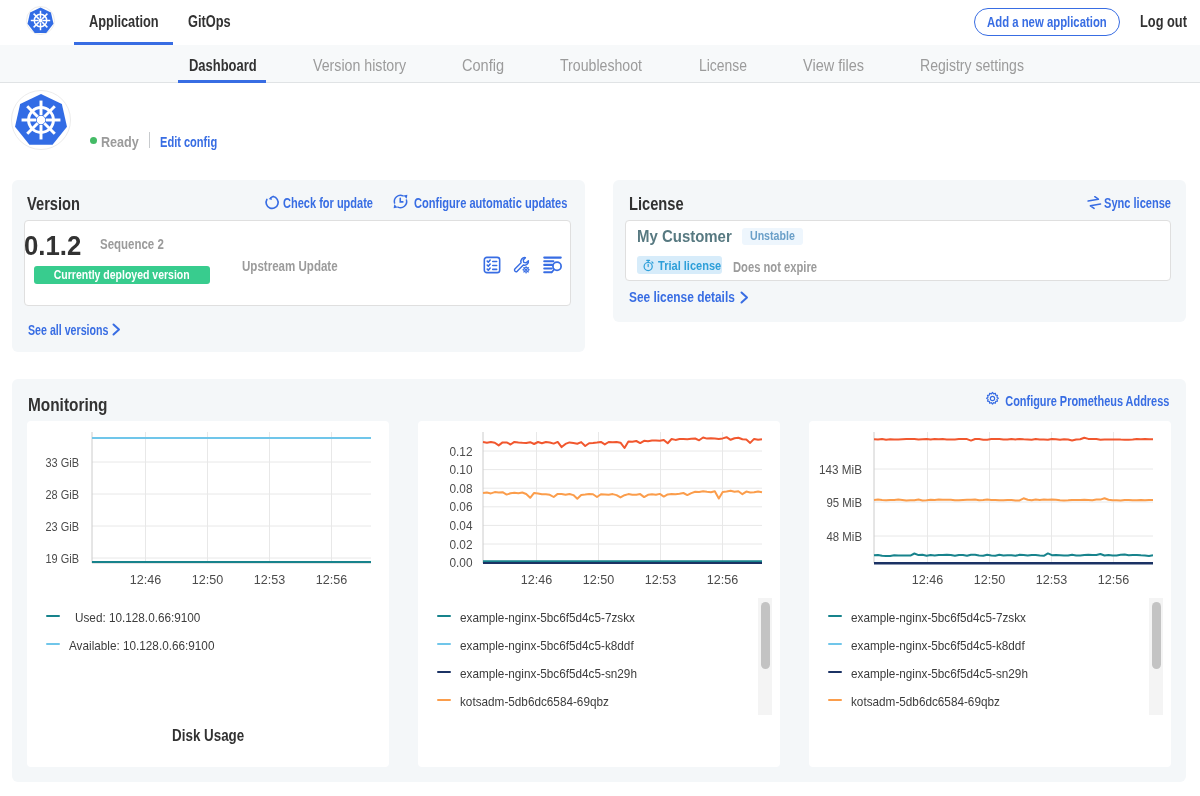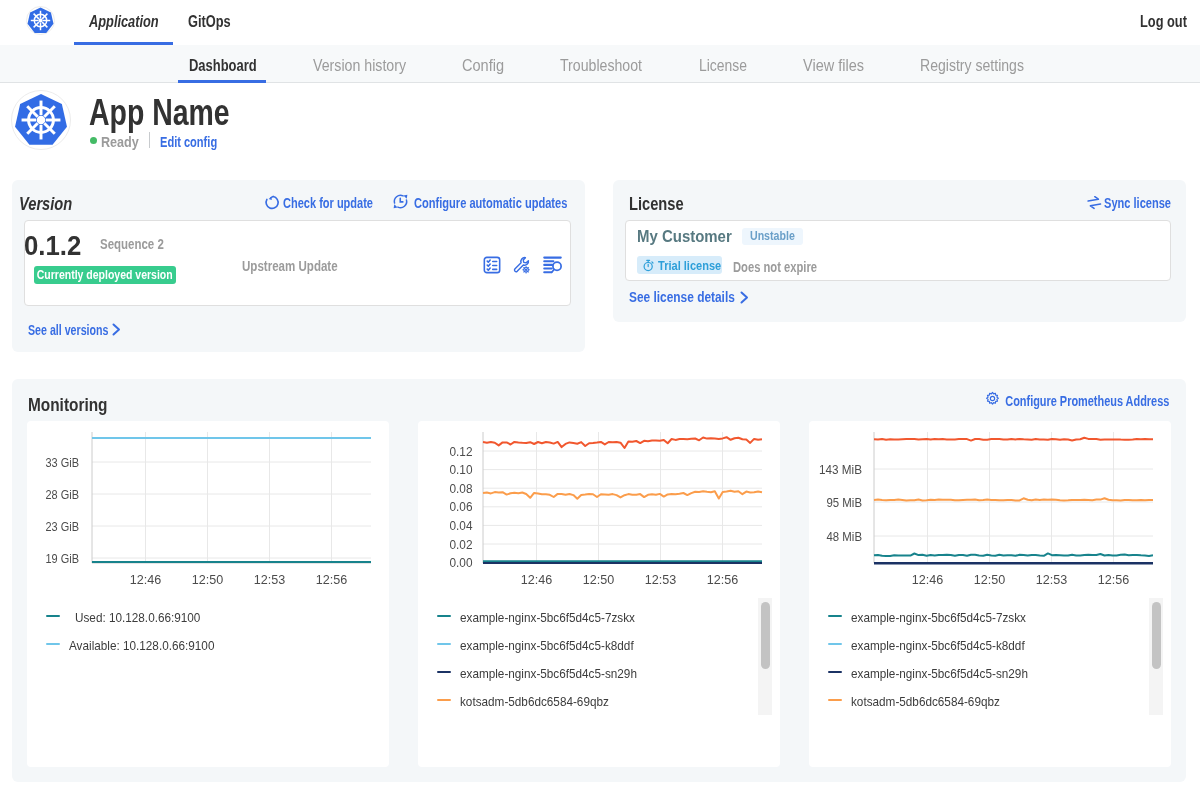--- a/index.html
+++ b/index.html
@@ -23,22 +23,25 @@
           <line x1="59" y1="50" x2="86" y2="50"></line>
 <line x1="24.5" y1="24.5" x2="43.9" y2="43.9"></line>
           <line x1="56.1" y1="56.1" x2="75.5" y2="75.5"></line>
 <line x1="75.5" y1="24.5" x2="56.1" y2="43.9"></line>
           <line x1="43.9" y1="56.1" x2="24.5" y2="75.5"></line>
 </g>
         <circle cx="50" cy="50" r="8" fill="#fff"></circle>
       </svg>
     </div>
 <div class="abs" style="left:74px;top:42px;width:99px;height:3px;background:#386de3;"></div>
-<div class="abs" style="left:88.7px;top:12.6px;white-space:nowrap;font-style:italic;"><span style="display:inline-block;font-size:16px;font-weight:700;color:#323232;transform:scaleX(0.8);transform-origin:left center;">Application</span></div>
+<div class="abs" style="left:88.7px;top:12.6px;white-space:nowrap;"><span style="display:inline-block;font-size:16px;font-weight:700;color:#323232;transform:scaleX(0.8);transform-origin:left center;">Application</span></div>
 <div class="abs" style="left:187.5px;top:12.6px;white-space:nowrap;"><span style="display:inline-block;font-size:16px;font-weight:700;color:#323232;transform:scaleX(0.8);transform-origin:left center;">GitOps</span></div>
+<div class="abs" style="left:973.5px;top:7.5px;width:146px;height:28.5px;border:1px solid #386de3;border-radius:15px;background:#fff;display:flex;align-items:center;justify-content:center;">
+      <span style="display:inline-block;font-size:14px;font-weight:700;color:#386de3;transform:scaleX(0.81);white-space:nowrap;">Add a new application</span>
+    </div>
 <div class="abs" style="left:1140px;top:13.2px;white-space:nowrap;"><span style="display:inline-block;font-size:16px;font-weight:700;color:#323232;transform:scaleX(0.8);transform-origin:left center;">Log out</span></div>
 <div class="abs" style="left:0;top:45px;width:1200px;height:38px;background:#f7f9fa;border-bottom:1px solid #e0e3e5;"></div>
     <div class="abs" style="left:178px;top:80px;width:88px;height:3px;background:#386de3;"></div>
     <div class="abs" style="left:189px;top:57.2px;white-space:nowrap;"><span style="display:inline-block;font-size:16px;font-weight:700;color:#323232;transform:scaleX(0.81);transform-origin:left center;">Dashboard</span></div>
     <div class="abs" style="left:313px;top:57.2px;white-space:nowrap;"><span style="display:inline-block;font-size:16px;font-weight:400;color:#9b9b9b;transform:scaleX(0.887);transform-origin:left center;">Version history</span></div>
     <div class="abs" style="left:462px;top:57.2px;white-space:nowrap;"><span style="display:inline-block;font-size:16px;font-weight:400;color:#9b9b9b;transform:scaleX(0.91);transform-origin:left center;">Config</span></div>
     <div class="abs" style="left:560px;top:57.2px;white-space:nowrap;"><span style="display:inline-block;font-size:16px;font-weight:400;color:#9b9b9b;transform:scaleX(0.883);transform-origin:left center;">Troubleshoot</span></div>
     <div class="abs" style="left:699px;top:57.2px;white-space:nowrap;"><span style="display:inline-block;font-size:16px;font-weight:400;color:#9b9b9b;transform:scaleX(0.87);transform-origin:left center;">License</span></div>
     <div class="abs" style="left:803px;top:57.2px;white-space:nowrap;"><span style="display:inline-block;font-size:16px;font-weight:400;color:#9b9b9b;transform:scaleX(0.906);transform-origin:left center;">View files</span></div>
     <div class="abs" style="left:920px;top:57.2px;white-space:nowrap;"><span style="display:inline-block;font-size:16px;font-weight:400;color:#9b9b9b;transform:scaleX(0.879);transform-origin:left center;">Registry settings</span></div>
@@ -52,46 +55,45 @@
 <line x1="14" y1="50" x2="41" y2="50"></line>
           <line x1="59" y1="50" x2="86" y2="50"></line>
 <line x1="24.5" y1="24.5" x2="43.9" y2="43.9"></line>
           <line x1="56.1" y1="56.1" x2="75.5" y2="75.5"></line>
 <line x1="75.5" y1="24.5" x2="56.1" y2="43.9"></line>
           <line x1="43.9" y1="56.1" x2="24.5" y2="75.5"></line>
 </g>
         <circle cx="50" cy="50" r="8" fill="#fff"></circle>
       </svg>
     </div>
-<div class="abs" style="left:89px;top:91.5px;white-space:nowrap;"><span style="display:inline-block;font-size:36px;font-weight:700;color:#323232;transform:scaleX(0.79);transform-origin:left center;">App Name</span></div>
 <div class="abs" style="left:90px;top:136.5px;width:7px;height:7px;border-radius:50%;background:#44bb66;"></div>
 <div class="abs" style="left:101px;top:132.8px;white-space:nowrap;"><span style="display:inline-block;font-size:14px;font-weight:600;color:#9b9b9b;transform:scaleX(0.9);transform-origin:left center;">Ready</span></div>
 <div class="abs" style="left:149px;top:132px;width:1px;height:16px;background:#c8cbce;"></div>
 <div class="abs" style="left:160px;top:132.8px;white-space:nowrap;"><span style="display:inline-block;font-size:14px;font-weight:700;color:#386de3;transform:scaleX(0.79);transform-origin:left center;">Edit config</span></div>
 
 <div class="card" style="left:12px;top:180px;width:573px;height:172px;"></div>
-<div class="abs" style="left:19px;top:193.6px;white-space:nowrap;font-style:italic;"><span style="display:inline-block;font-size:18px;font-weight:700;color:#323232;transform:scaleX(0.815);transform-origin:left center;">Version</span></div>
+<div class="abs" style="left:27px;top:193.6px;white-space:nowrap;"><span style="display:inline-block;font-size:18px;font-weight:700;color:#323232;transform:scaleX(0.815);transform-origin:left center;">Version</span></div>
 <div class="abs" style="left:263px;top:192.5px;"><svg width="18" height="18" viewBox="0 0 24 24" fill="none" stroke="#386de3" stroke-width="2.2" stroke-linecap="round">
 <path d="M13.6 4.7 A8 8 0 1 1 5.2 8.6"></path>
 <path d="M13.6 4.7 C12.2 5.1 11.1 5.7 10.1 6.6" stroke-width="2"></path>
 <path d="M11.3 5.0 L7.5 8.1 L11.7 9.4 z" fill="#386de3" stroke="none"></path>
       </svg></div>
 <div class="abs" style="left:282.5px;top:194.3px;white-space:nowrap;"><span style="display:inline-block;font-size:14px;font-weight:700;color:#386de3;transform:scaleX(0.787);transform-origin:left center;">Check for update</span></div>
 <div class="abs" style="left:391px;top:192px;"><svg width="19" height="19" viewBox="0 0 24 24" fill="none" stroke="#386de3" stroke-width="1.9" stroke-linecap="round">
 <path d="M19.5 10 A7.8 7.8 0 0 1 8.7 19.1"></path>
 <path d="M4.5 14 A7.8 7.8 0 0 1 15.3 4.9"></path>
 <path d="M15.7 4.5 L20.7 3.4 L19.8 8.4 z" fill="#386de3" stroke="none"></path>
 <path d="M8.3 19.6 L3.3 20.6 L4.2 15.6 z" fill="#386de3" stroke="none"></path>
 <path d="M11.7 8.1 v4.4 h3.3" stroke-width="2"></path>
       </svg></div>
 <div class="abs" style="left:414px;top:194.3px;white-space:nowrap;"><span style="display:inline-block;font-size:14px;font-weight:700;color:#386de3;transform:scaleX(0.792);transform-origin:left center;">Configure automatic updates</span></div>
 <div class="whitebox" style="left:24px;top:220px;width:547px;height:86px;"></div>
 <div class="abs" style="left:24px;top:229.6px;white-space:nowrap;"><span style="display:inline-block;font-size:28px;font-weight:700;color:#323232;transform:scaleX(0.92);transform-origin:left center;">0.1.2</span></div>
 <div class="abs" style="left:100px;top:235px;white-space:nowrap;"><span style="display:inline-block;font-size:14px;font-weight:600;color:#9b9b9b;transform:scaleX(0.82);transform-origin:left center;">Sequence 2</span></div>
-<div class="abs" style="left:34px;top:266px;width:142px;height:17.5px;background:#38cc8e;border-radius:3px;display:flex;align-items:center;justify-content:center;">
+<div class="abs" style="left:34px;top:266px;width:176px;height:17.5px;background:#38cc8e;border-radius:3px;display:flex;align-items:center;justify-content:center;">
       <span style="display:inline-block;font-size:12px;font-weight:700;color:#fff;transform:scaleX(0.875);white-space:nowrap;">Currently deployed version</span>
     </div>
 <div class="abs" style="left:242px;top:256.5px;white-space:nowrap;"><span style="display:inline-block;font-size:14px;font-weight:700;color:#9b9b9b;transform:scaleX(0.825);transform-origin:left center;">Upstream Update</span></div>
 <div class="abs" style="left:481.5px;top:255px;"><svg width="20" height="20" viewBox="0 0 24 24" fill="none" stroke="#386de3" stroke-width="1.9" stroke-linecap="round" stroke-linejoin="round">
 <rect x="2.8" y="2.8" width="18.4" height="18.4" rx="3"></rect>
 <path d="M6.3 7.3 l1.3 1.3 2.2-2.6 M6.3 12.1 l1.3 1.3 2.2-2.6 M6.3 16.9 l1.3 1.3 2.2-2.6"></path>
 <path d="M12.9 7.7 h4.7 M12.9 12.5 h4.7 M12.9 17.3 h4.7"></path>
       </svg></div>
 <div class="abs" style="left:512px;top:255px;"><svg width="20" height="20" viewBox="0 0 24 24" fill="none" stroke="#386de3" stroke-width="1.7" stroke-linecap="round" stroke-linejoin="round">
 <path d="M10.9 9.3 a4.6 4.6 0 0 1 5.2-6.1 l-2.6 2.7 .6 2.9 2.9 .6 2.7-2.6 a4.6 4.6 0 0 1-6.1 5.2 L6.2 19.6 a2 2 0 0 1-2.8-2.8 z"></path>
@@ -166,20 +168,21 @@
         <text x="180.5" y="162.5" text-anchor="middle" font-size="13.5" fill="#4c4c4c" textLength="31.5" lengthAdjust="spacingAndGlyphs">12:50</text>
         <text x="242.5" y="162.5" text-anchor="middle" font-size="13.5" fill="#4c4c4c" textLength="31.5" lengthAdjust="spacingAndGlyphs">12:53</text>
         <text x="304.5" y="162.5" text-anchor="middle" font-size="13.5" fill="#4c4c4c" textLength="31.5" lengthAdjust="spacingAndGlyphs">12:56</text>
         <polyline points="65,17 344,17" fill="none" stroke="#70c6ea" stroke-width="2"></polyline>
         <polyline points="65,141 344,141" fill="none" stroke="#17838c" stroke-width="2"></polyline>
       </svg>
       <div style="position:absolute;left:19px;top:193.75px;width:14px;height:2.5px;border-radius:2px;background:#17838c;"></div>
       <div style="position:absolute;left:48px;top:187px;white-space:nowrap;"><span style="display:inline-block;font-size:13.5px;color:#3c3c3c;transform:scaleX(0.87);transform-origin:left center;">Used: 10.128.0.66:9100</span></div>
       <div style="position:absolute;left:19px;top:221.75px;width:14px;height:2.5px;border-radius:2px;background:#70c6ea;"></div>
       <div style="position:absolute;left:42px;top:215px;white-space:nowrap;"><span style="display:inline-block;font-size:13.5px;color:#3c3c3c;transform:scaleX(0.87);transform-origin:left center;">Available: 10.128.0.66:9100</span></div>
+      <div style="position:absolute;left:0;top:306px;width:362px;text-align:center;"><span style="display:inline-block;font-size:16px;font-weight:700;color:#323232;transform:scaleX(0.835);">Disk Usage</span></div>
     </div>
     <div class="abs" style="left:418px;top:421px;width:362px;height:346px;background:#fff;border-radius:4px;">
       <svg width="362" height="170" viewBox="0 0 362 170" style="position:absolute;left:0;top:0;">
         <line x1="65" y1="141.6" x2="344" y2="141.6" stroke="#e8e8e8" stroke-width="1"></line>
         <line x1="65" y1="123.0" x2="344" y2="123.0" stroke="#e8e8e8" stroke-width="1"></line>
         <line x1="65" y1="104.39999999999999" x2="344" y2="104.39999999999999" stroke="#e8e8e8" stroke-width="1"></line>
         <line x1="65" y1="85.79999999999998" x2="344" y2="85.79999999999998" stroke="#e8e8e8" stroke-width="1"></line>
         <line x1="65" y1="67.19999999999999" x2="344" y2="67.19999999999999" stroke="#e8e8e8" stroke-width="1"></line>
         <line x1="65" y1="48.599999999999994" x2="344" y2="48.599999999999994" stroke="#e8e8e8" stroke-width="1"></line>
         <line x1="65" y1="29.999999999999986" x2="344" y2="29.999999999999986" stroke="#e8e8e8" stroke-width="1"></line>

